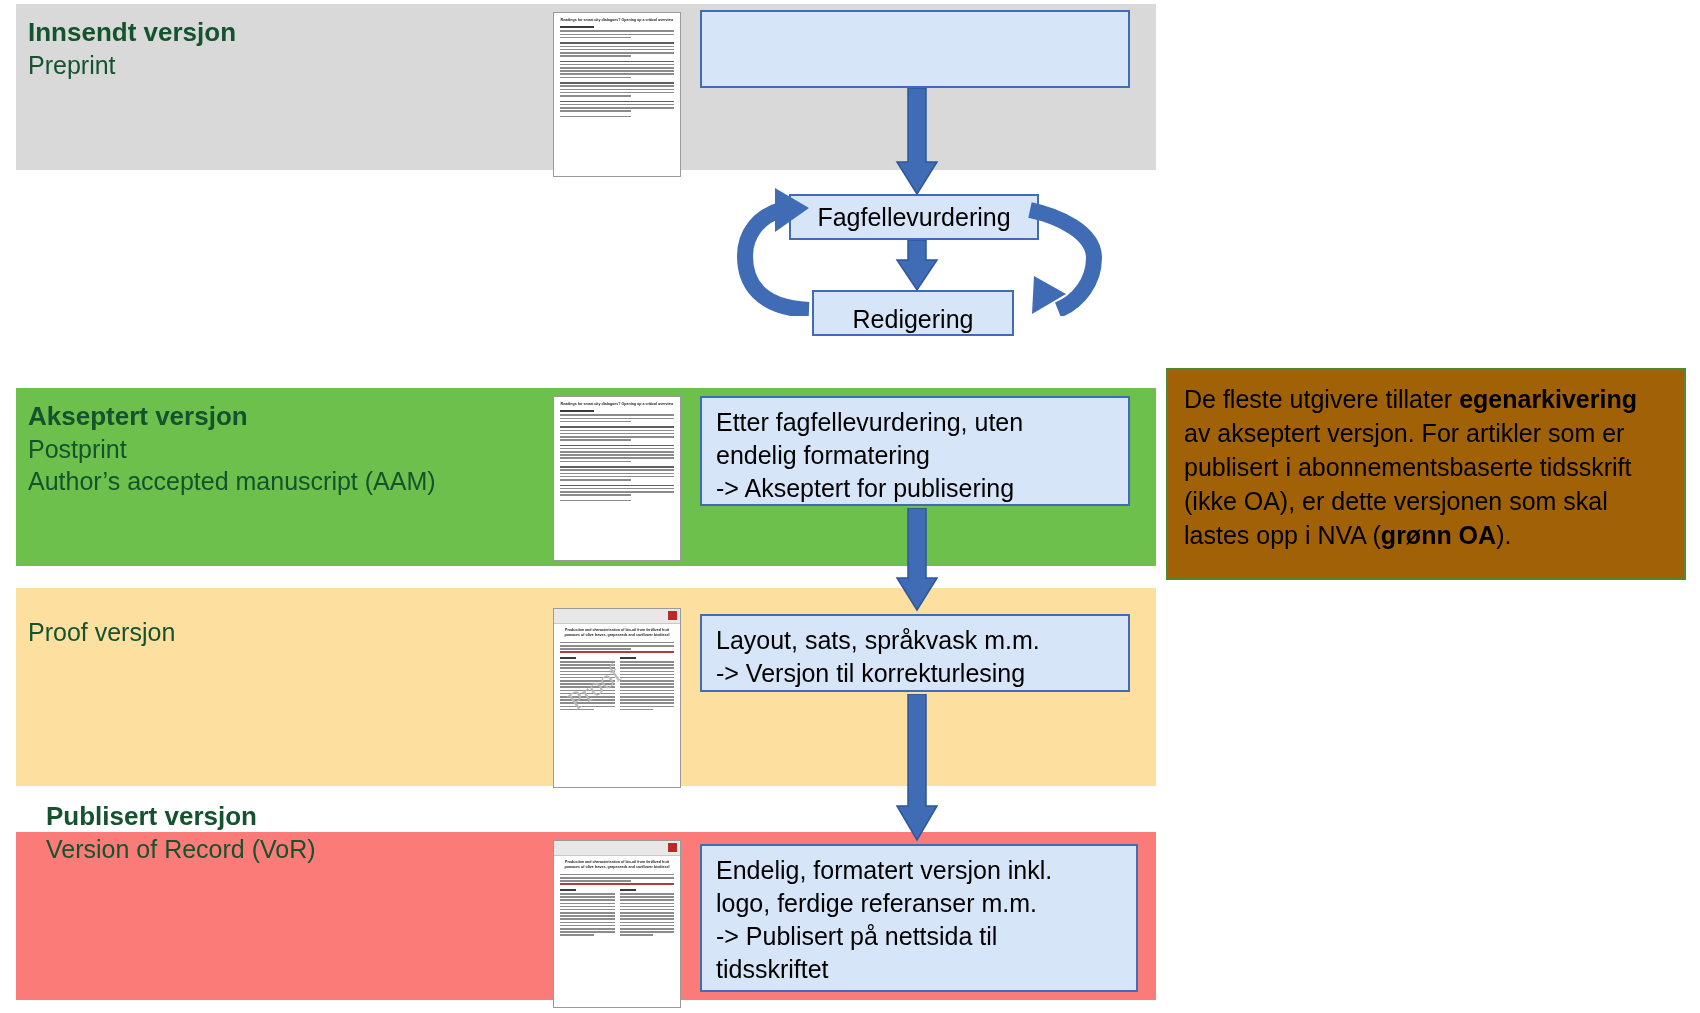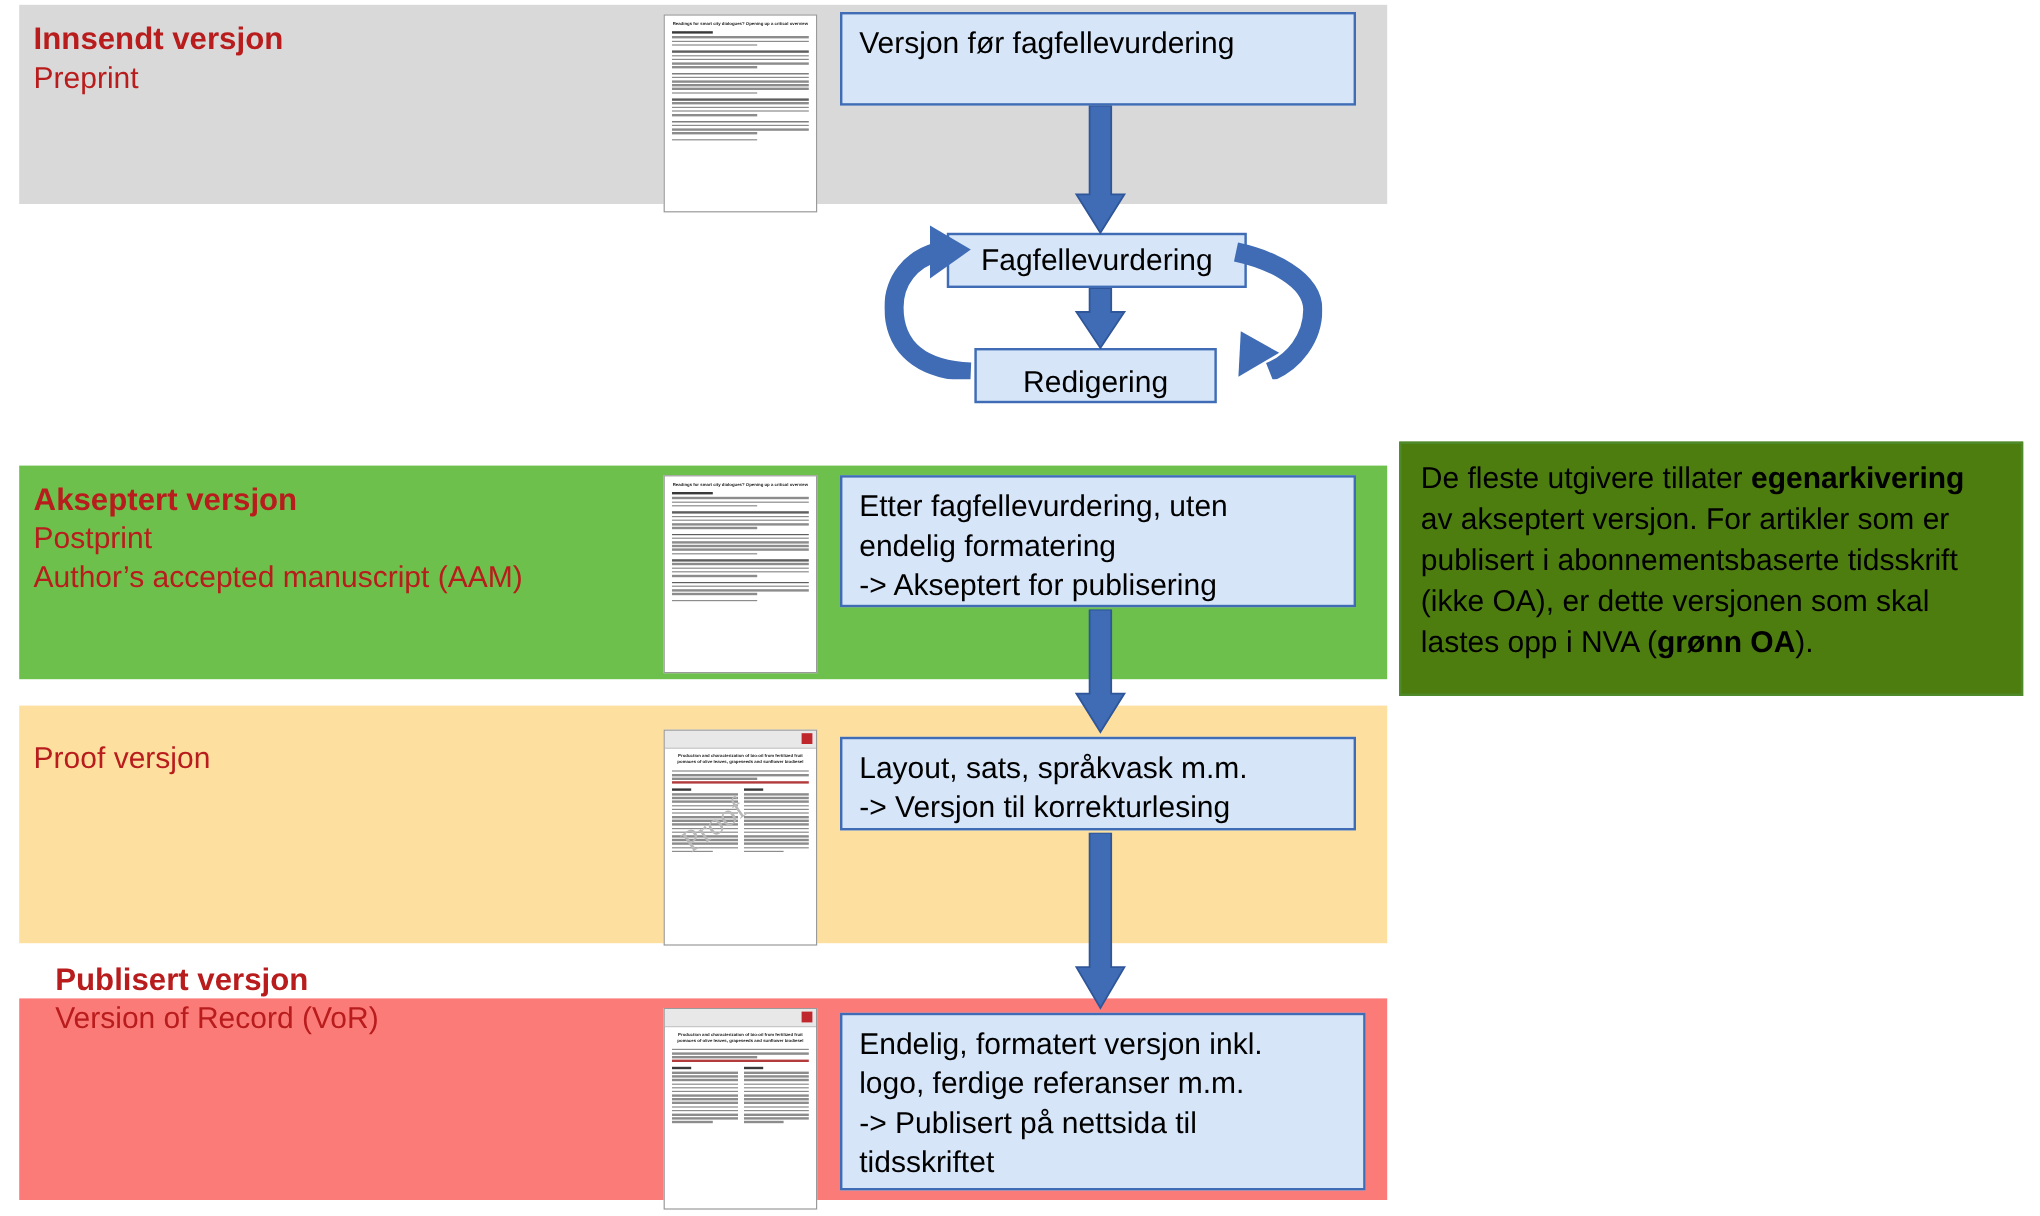--- a/index.html
+++ b/index.html
@@ -26,21 +26,21 @@
     box-sizing: border-box;
   }
   .band-preprint   { left: 16px;  top: 4px;   width: 1140px; height: 166px; background: #d9d9d9; }
   .band-accepted   { left: 16px;  top: 388px; width: 1140px; height: 178px; background: #6dc04b; }
   .band-proof      { left: 16px;  top: 588px; width: 1140px; height: 198px; background: #fde0a0; }
   .band-published  { left: 16px;  top: 832px; width: 1140px; height: 168px; background: #fb7b79; }
 
   .band-label {
     position: absolute;
     left: 28px;
-    color: #b91c1c;
+    color: #14532d;
     line-height: 1.28;
   }
   .band-label .title {
     font-size: 26px;
     font-weight: bold;
     display: block;
     white-space: nowrap;
   }
   .band-label .sub {
     font-size: 25px;
@@ -147,21 +147,21 @@
   .pb-edit   { left: 812px; top: 290px; width: 202px; height: 46px; align-items: flex-end; }
 
   
   .note {
     position: absolute;
     left: 1166px;
     top: 368px;
     width: 520px;
     height: 212px;
     box-sizing: border-box;
-    background: #4d7c0f;
+    background: #a16207;
     border: 2px solid #4f8a2a;
     padding: 12px 16px;
     font-size: 25px;
     line-height: 1.36;
     color: #000;
   }
   .note b { font-weight: bold; }
 
   
   .arrow { position: absolute; }
@@ -376,21 +376,20 @@
             <div class="d-line"></div>
             <div class="d-line"></div>
           <div class="d-line"></div>
             <div class="d-line short"></div>
         </div>
       </div>
     </div>
   </div>
 
   <div class="callout co-pre">
-    <div>Versjon før fagfellevurdering</div>
   </div>
 
   <div class="callout co-acc">
     <div>Etter fagfellevurdering, uten</div>
     <div>endelig formatering</div>
     <div>-&gt; Akseptert for publisering</div>
   </div>
 
   <div class="callout co-prf">
     <div>Layout, sats, språkvask m.m.</div>

